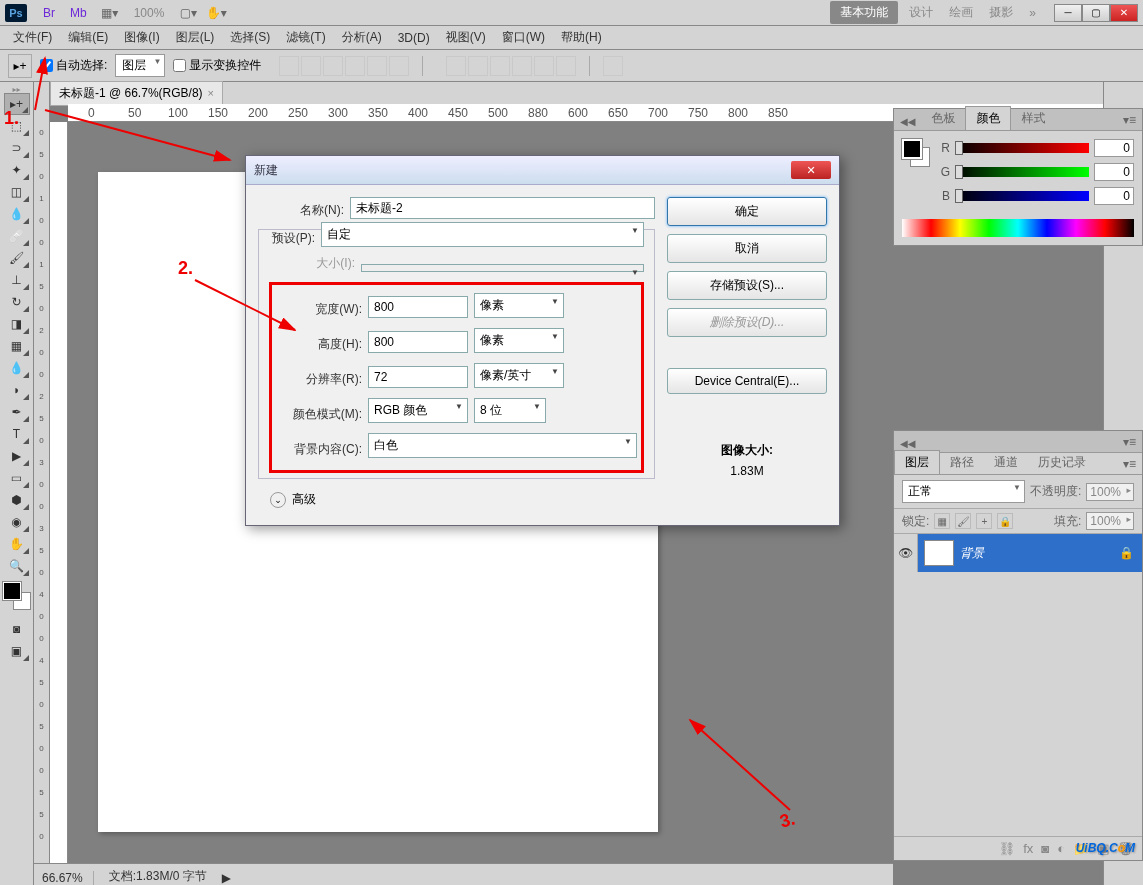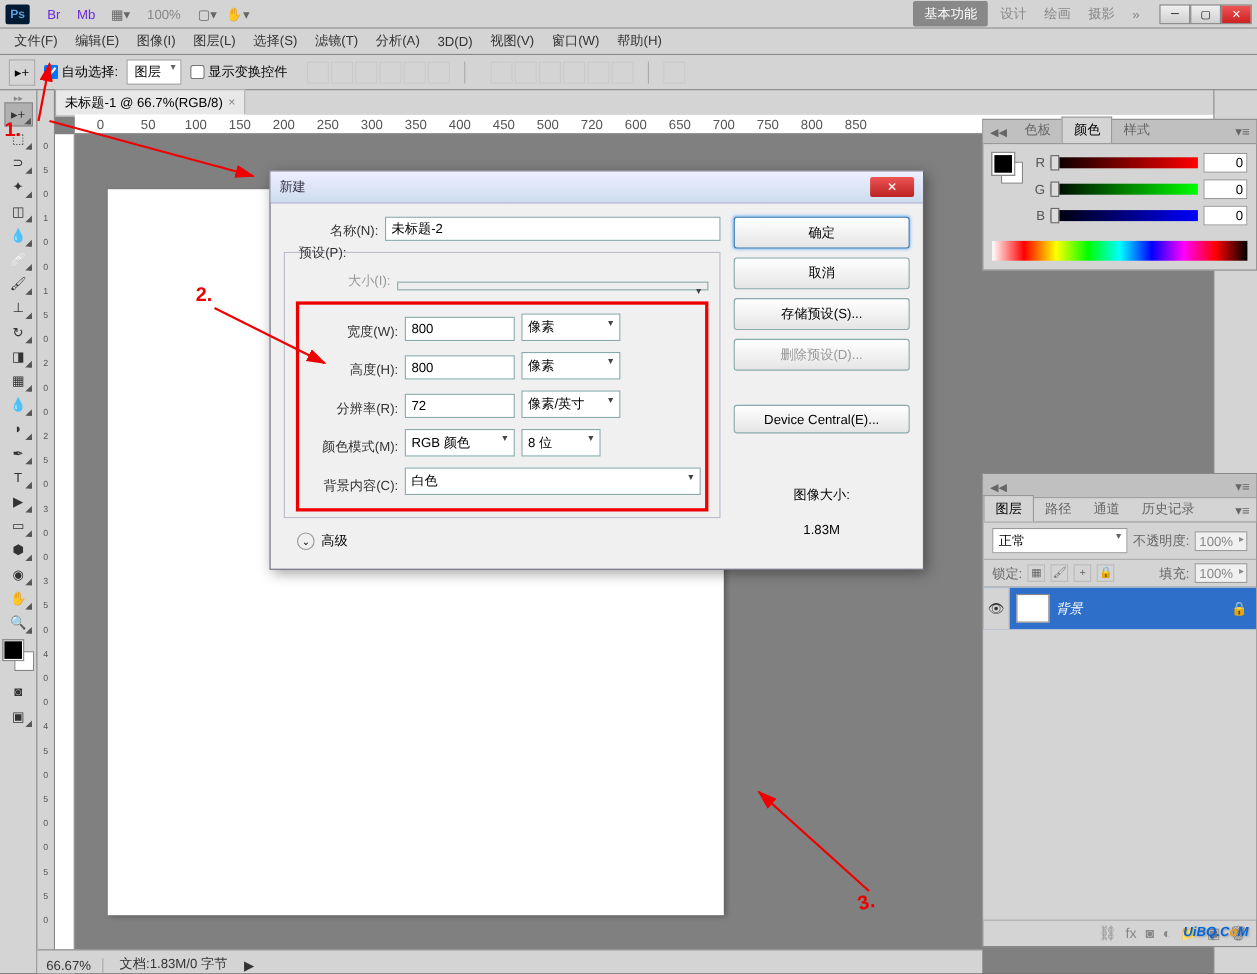--- a/index.html
+++ b/index.html
@@ -124,23 +124,23 @@
 .dlg-select::after { content: "▼"; position: absolute; right: 4px; font-size: 8px; color: #444; }
 .fieldset { border: 1px solid #bbc; padding: 10px 10px 5px; margin-top: 5px; position: relative; }
 .highlight-box { border: 3px solid #e00; padding: 8px 4px 2px; margin-top: 8px; }
 .dlg-num-input { width: 100px; }
 .dlg-unit-select { width: 90px; padding-right: 18px; }
 .advanced-row { display: flex; align-items: center; gap: 6px; margin: 12px 0 5px 12px; cursor: pointer; }
 .adv-chevron { width: 16px; height: 16px; border: 1px solid #999; border-radius: 50%; display: flex; align-items: center; justify-content: center; font-size: 9px; }
 .dialog-right { width: 160px; display: flex; flex-direction: column; gap: 8px; }
 .dlg-btn { border: 1px solid #8aa; background: linear-gradient(#fff, #e5e5e5); padding: 5px; text-align: center; cursor: pointer; border-radius: 3px; }
 .dlg-btn-primary { border: 1px solid #37a; box-shadow: 0 0 3px #5af; }
-.dlg-btn-disabled { color: #999; }
+.dlg-btn-disabled { color: #999; font-style: italic; }
 .img-size { text-align: center; margin-top: 40px; }
-.img-size-label { margin-bottom: 15px; }
+.img-size-label { margin-bottom: 5px; font-weight: bold; }
 
 
 .annotation { position: absolute; color: #e00; font-weight: bold; font-size: 18px; pointer-events: none; z-index: 100; font-family: Arial; }
 .arrow-svg { position: absolute; pointer-events: none; z-index: 99; }
 .watermark { position: absolute; right: 8px; bottom: 28px; font-size: 20px; font-weight: bold; font-style: italic; color: #0066dd; text-shadow: 1px 1px 2px rgba(0,0,0,0.3); z-index: 50; }
 .watermark .o { color: #ff9900; }
 </style>
 </head>
 <body>
 
@@ -261,21 +261,21 @@
       <span style="left:60px">50</span>
       <span style="left:100px">100</span>
       <span style="left:140px">150</span>
       <span style="left:180px">200</span>
       <span style="left:220px">250</span>
       <span style="left:260px">300</span>
       <span style="left:300px">350</span>
       <span style="left:340px">400</span>
       <span style="left:380px">450</span>
       <span style="left:420px">500</span>
-      <span style="left:460px">720</span>
+      <span style="left:460px">880</span>
       <span style="left:500px">600</span>
       <span style="left:540px">650</span>
       <span style="left:580px">700</span>
       <span style="left:620px">750</span>
       <span style="left:660px">800</span>
       <span style="left:700px">850</span>
     </div>
     <div class="canvas-inner">
       <div class="ruler-v"></div>
       <div class="canvas-bg">
@@ -389,20 +389,21 @@
   </div>
   <div class="dialog-body">
     <div class="dialog-left">
       <div class="dlg-row">
         <div class="dlg-label">名称(N):</div>
         <input class="dlg-input dlg-input-wide" value="未标题-2" style="">
       </div>
       <div class="fieldset">
         <div class="dlg-row" style="margin:-18px 0 8px -18px">
           <div class="dlg-label" style="width:64px">预设(P):</div>
+          <div class="dlg-select" style="flex:1;padding-right:20px">自定</div>
         </div>
         <div class="dlg-row">
           <div class="dlg-label dlg-label-dim">大小(I):</div>
           <div class="dlg-select" style="flex:1;background:#eee;padding-right:20px"></div>
         </div>
         <div class="highlight-box">
           <div class="dlg-row">
             <div class="dlg-label">宽度(W):</div>
             <input class="dlg-input dlg-num-input" value="800" style="">
             <div class="dlg-select dlg-unit-select">像素</div>

